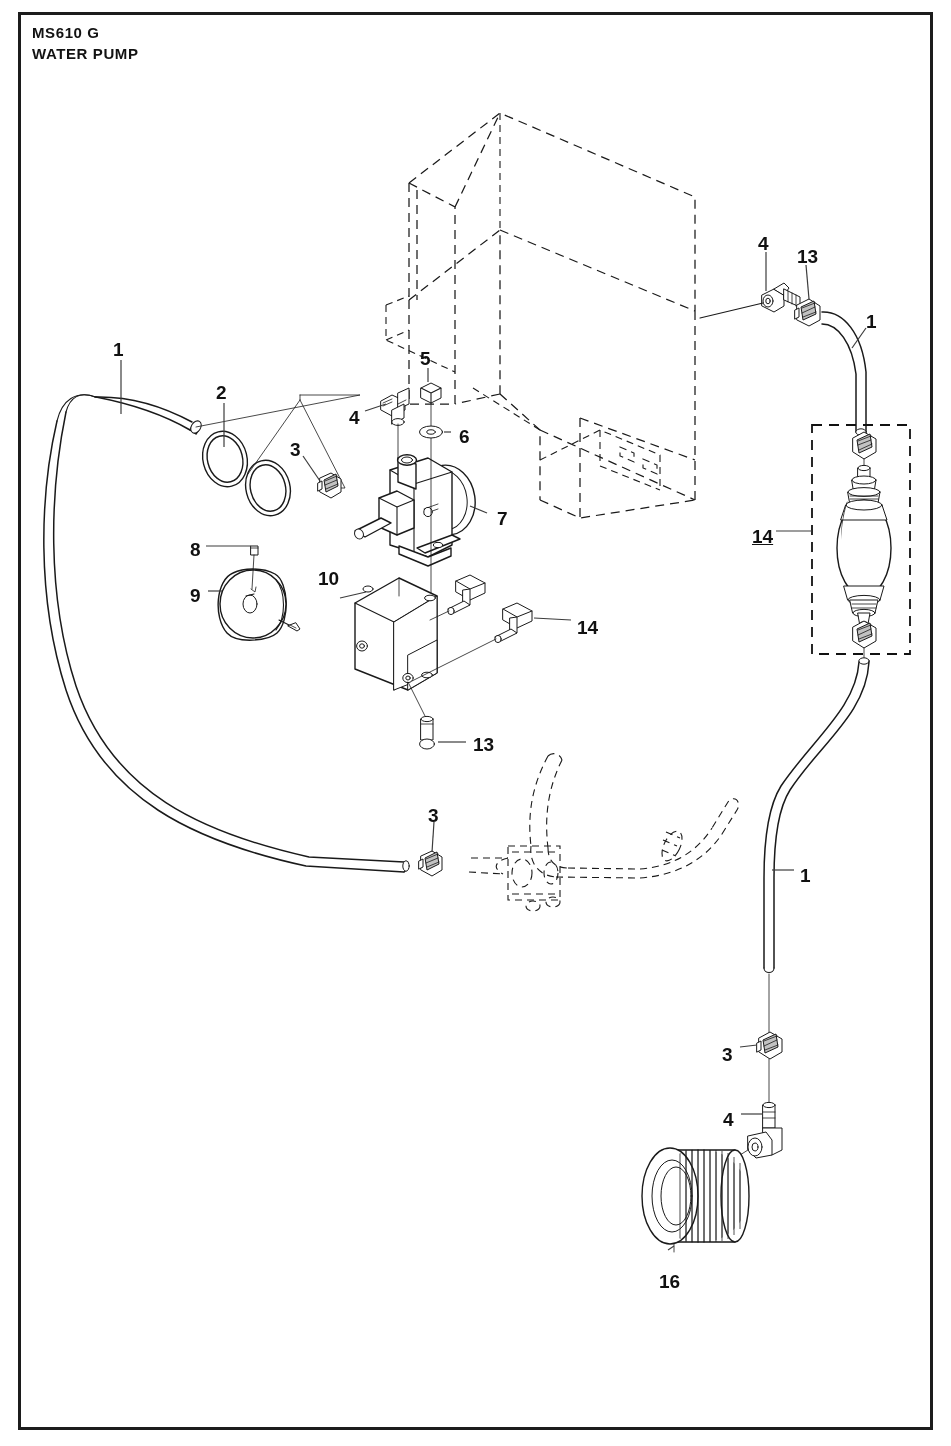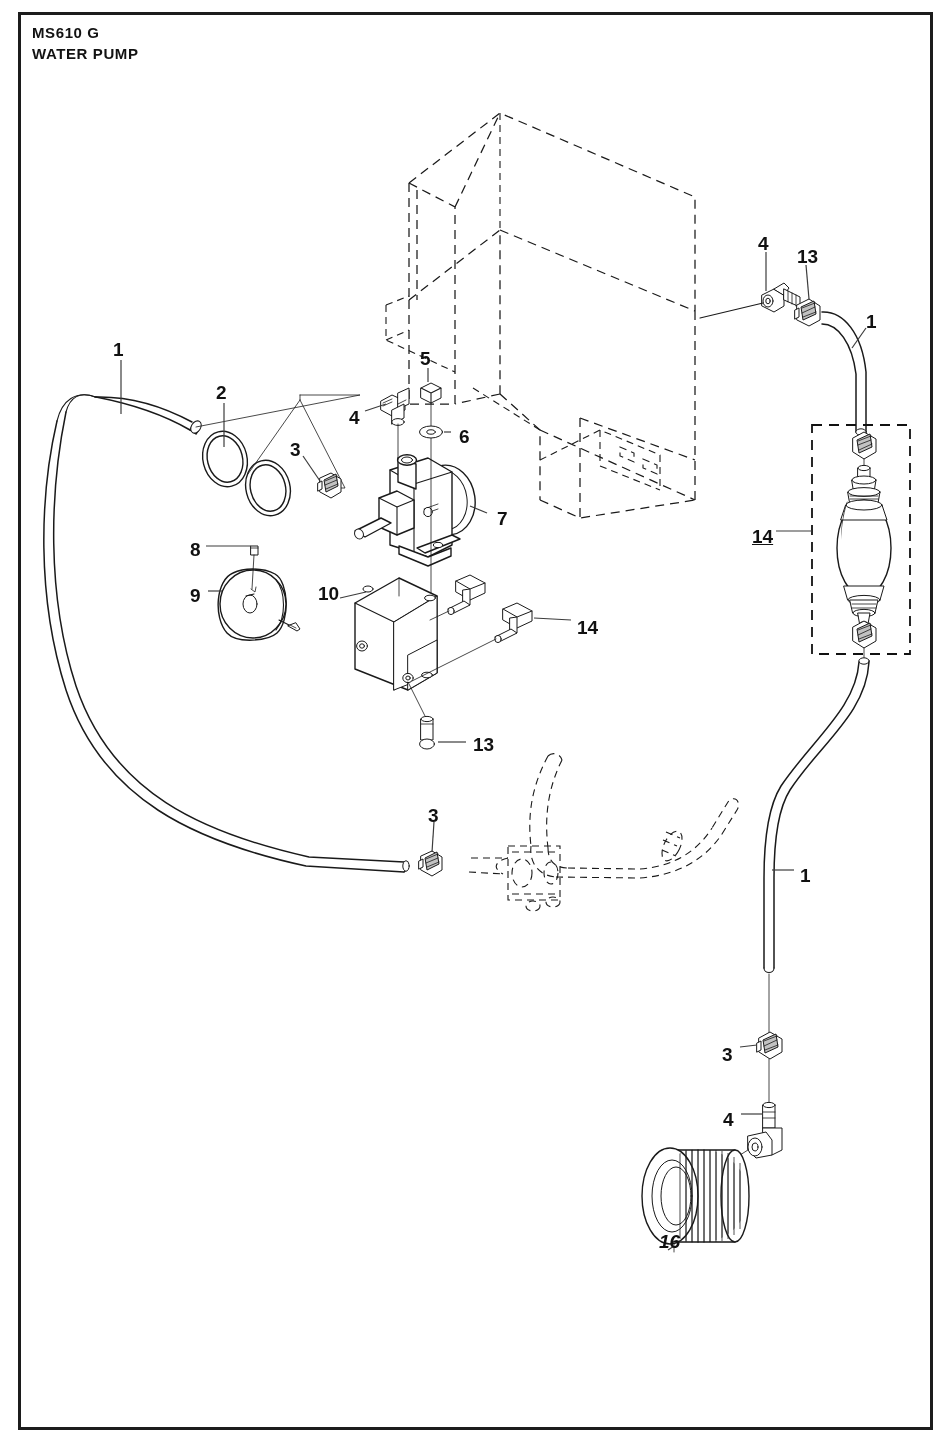--- a/index.html
+++ b/index.html
@@ -445,27 +445,27 @@
   <div id="callout-layer">
       <div class="callout" style="left: 113px; top: 340px;">1</div>
       <div class="callout" style="left: 216px; top: 383px;">2</div>
       <div class="callout" style="left: 290px; top: 440px;">3</div>
       <div class="callout" style="left: 349px; top: 408px;">4</div>
       <div class="callout" style="left: 420px; top: 349px;">5</div>
       <div class="callout" style="left: 459px; top: 427px;">6</div>
       <div class="callout" style="left: 497px; top: 509px;">7</div>
       <div class="callout" style="left: 190px; top: 540px;">8</div>
       <div class="callout" style="left: 190px; top: 586px;">9</div>
-      <div class="callout" style="left: 318px; top: 584px; text-align: right;">10</div>
+      <div class="callout" style="left: 318px; top: 569px; text-align: right;">10</div>
       <div class="callout" style="left: 577px; top: 618px;">14</div>
       <div class="callout" style="left: 473px; top: 735px;">13</div>
       <div class="callout" style="left: 428px; top: 806px;">3</div>
       <div class="callout" style="left: 758px; top: 234px;">4</div>
       <div class="callout" style="left: 797px; top: 247px;">13</div>
       <div class="callout" style="left: 866px; top: 312px;">1</div>
       <div class="callout" style="left: 752px; top: 527px; text-decoration: underline;">14</div>
       <div class="callout" style="left: 800px; top: 866px;">1</div>
       <div class="callout" style="left: 722px; top: 1045px;">3</div>
       <div class="callout" style="left: 723px; top: 1110px;">4</div>
-      <div class="callout" style="left: 659px; top: 1232px; font-style: italic;">16</div>
+      <div class="callout" style="left: 659px; top: 1272px;">16</div>
     </div>
 
 </div>
 
 </body></html>

